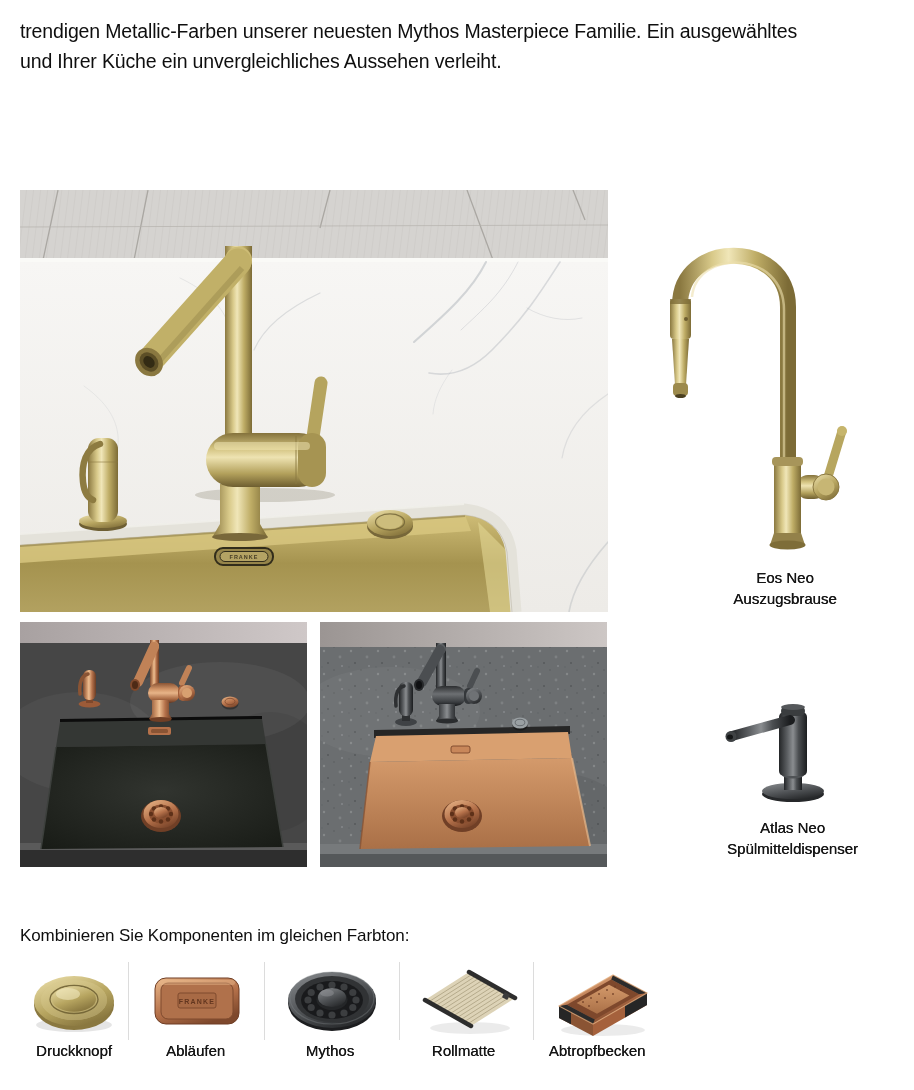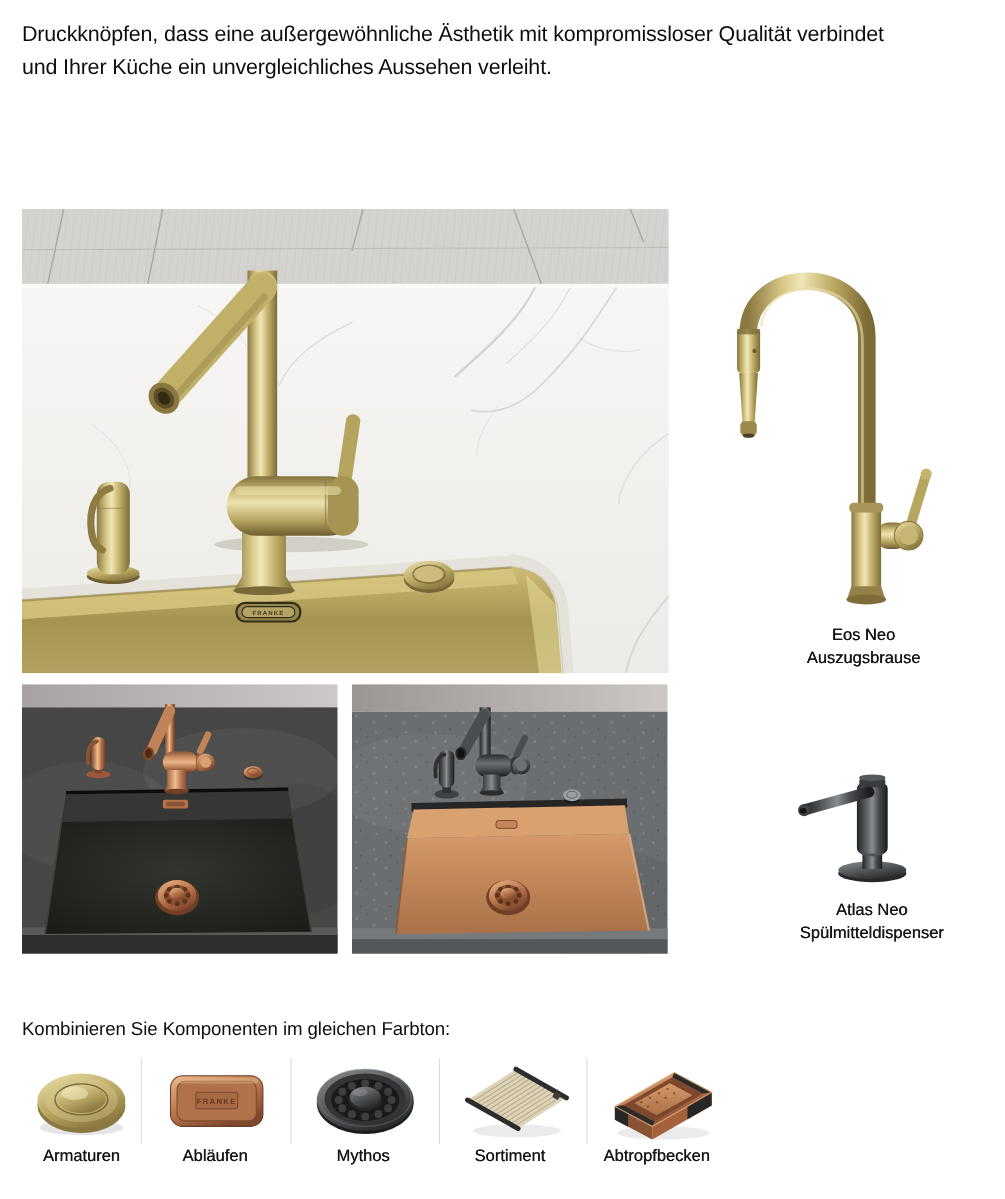--- a/index.html
+++ b/index.html
@@ -113,21 +113,21 @@
         <circle cx="14" cy="2" r="0.8" fill="#515456"></circle>
       <circle cx="20" cy="12" r="1.4" fill="#85888a"></circle>
         <circle cx="8" cy="18" r="1" fill="#4c4f51"></circle>
       <circle cx="22" cy="21" r="1" fill="#909395"></circle>
         <circle cx="2" cy="22" r="0.7" fill="#595c5e"></circle>
     </pattern>
   </defs>
 </svg>
 
 <div class="abs intro">
-  <div>Druckknöpfen, dass eine außergewöhnliche Ästhetik mit kompromissloser Qualität verbindet</div>
+  <div>trendigen Metallic-Farben unserer neuesten Mythos Masterpiece Familie. Ein ausgewähltes</div>
   <div>und Ihrer Küche ein unvergleichliches Aussehen verleiht.</div>
 </div>
 
 <svg class="abs img" style="left:20px;top:190px" width="588" height="422" viewBox="0 0 588 422">
   <g>
     <rect x="0" y="0" width="588" height="70" fill="#d5d3d0"></rect>
     <rect x="0" y="0" width="588" height="70" fill="url(#grain)" opacity="0.4"></rect>
     <g stroke="#a3a09b" stroke-width="1.3" opacity="0.85">
       <line x1="38" y1="0" x2="23" y2="70"></line>
         <line x1="128" y1="0" x2="114" y2="70"></line>
@@ -462,18 +462,18 @@
           <circle cx="72" cy="28" r="1"></circle>
       </g>
       <polygon points="64,13 98,31 90.1,32.2 62.2,17.4" fill="#2b2b2b"></polygon>
       <polygon points="10,44 17.9,42.8 45.8,57.6 44,62" fill="#2b2b2b"></polygon>
       <polygon points="10,44 64,13 98,31 44,62" fill="none" stroke="#e0a878" stroke-width="1.2" opacity="0.7"></polygon>
     </svg>
   </div>
 </div>
 
 <div class="abs comp-labels">
-  <div class="comp-label w0">Armaturen</div>
+  <div class="comp-label w0">Druckknopf</div>
   <div class="comp-label w1">Abläufen</div>
   <div class="comp-label w2">Mythos</div>
-  <div class="comp-label w3">Sortiment</div>
+  <div class="comp-label w3">Rollmatte</div>
   <div class="comp-label w4">Abtropfbecken</div>
 </div>
 
 </body></html>

